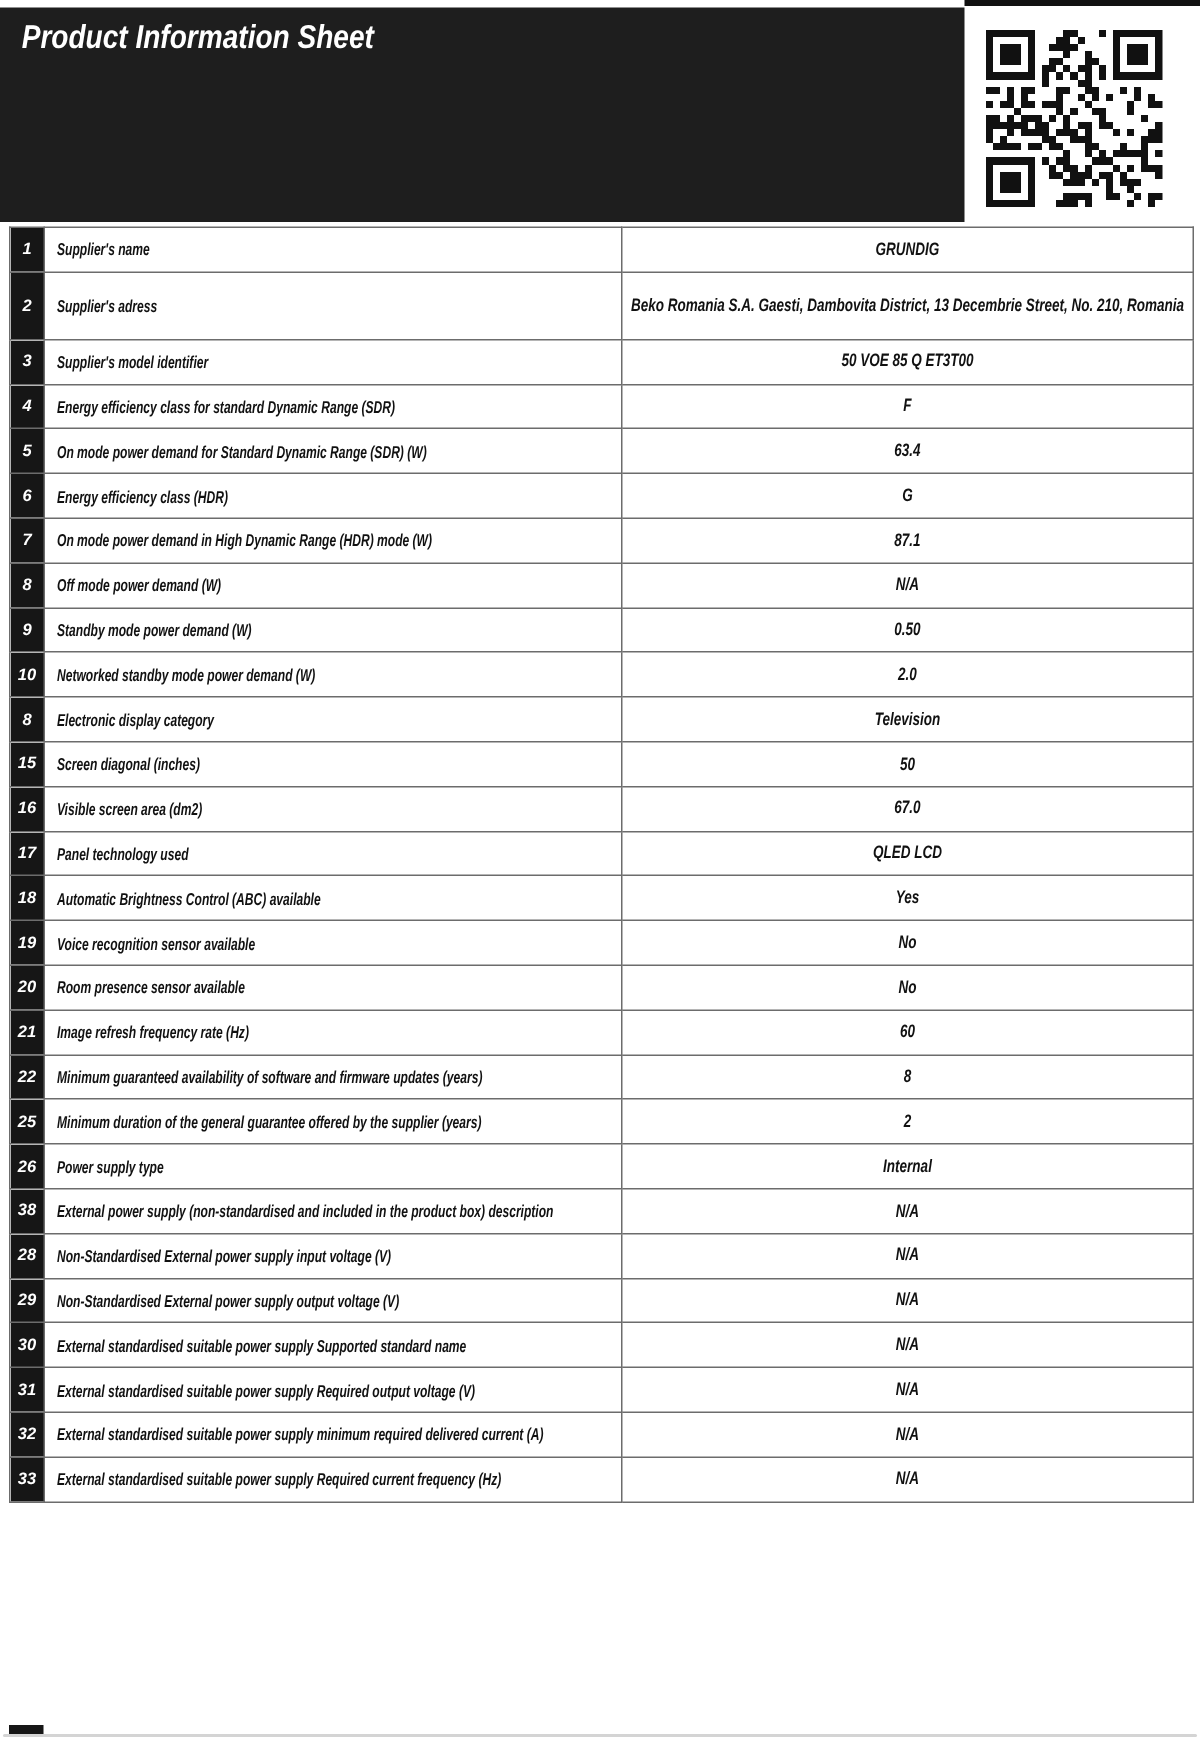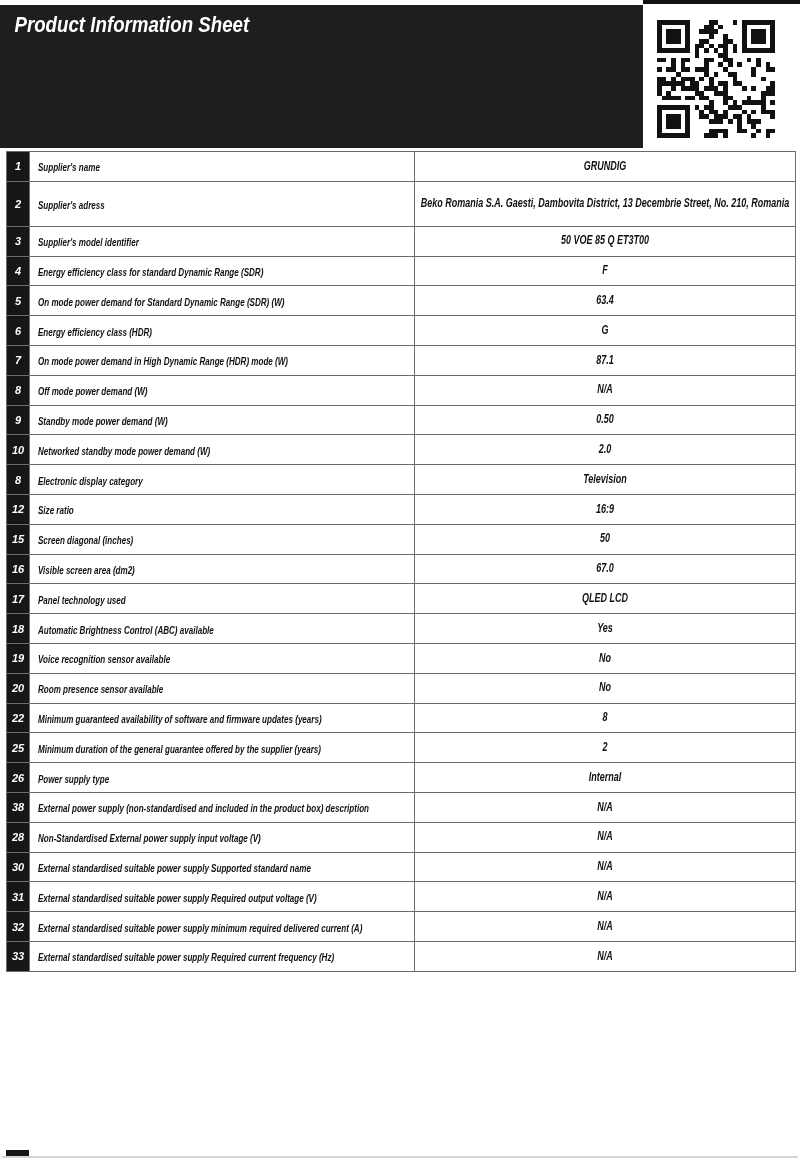--- a/index.html
+++ b/index.html
@@ -449,27 +449,20 @@
           </td>
         </tr>
         <tr>
           <td class="cell-num">8</td>
           <td class="cell-label"><span class="lbl">Electronic display category</span></td>
           <td class="cell-value">
             <span class="val">Television</span>
           </td>
         </tr>
         <tr>
-          <td class="cell-num">12</td>
-          <td class="cell-label"><span class="lbl">Size ratio</span></td>
-          <td class="cell-value">
-            <span class="val">16:9</span>
-          </td>
-        </tr>
-        <tr>
           <td class="cell-num">15</td>
           <td class="cell-label"><span class="lbl">Screen diagonal (inches)</span></td>
           <td class="cell-value">
             <span class="val">50</span>
           </td>
         </tr>
         <tr>
           <td class="cell-num">16</td>
           <td class="cell-label"><span class="lbl">Visible screen area (dm2)</span></td>
           <td class="cell-value">
@@ -498,20 +491,27 @@
           </td>
         </tr>
         <tr>
           <td class="cell-num">20</td>
           <td class="cell-label"><span class="lbl">Room presence sensor available</span></td>
           <td class="cell-value">
             <span class="val">No</span>
           </td>
         </tr>
         <tr>
+          <td class="cell-num">21</td>
+          <td class="cell-label"><span class="lbl">Image refresh frequency rate (Hz)</span></td>
+          <td class="cell-value">
+            <span class="val">60</span>
+          </td>
+        </tr>
+        <tr>
           <td class="cell-num">22</td>
           <td class="cell-label"><span class="lbl">Minimum guaranteed availability of software and firmware updates (years)</span></td>
           <td class="cell-value">
             <span class="val">8</span>
           </td>
         </tr>
         <tr>
           <td class="cell-num">25</td>
           <td class="cell-label"><span class="lbl">Minimum duration of the general guarantee offered by the supplier (years)</span></td>
           <td class="cell-value">
@@ -533,20 +533,27 @@
           </td>
         </tr>
         <tr>
           <td class="cell-num">28</td>
           <td class="cell-label"><span class="lbl">Non-Standardised External power supply input voltage (V)</span></td>
           <td class="cell-value">
             <span class="val">N/A</span>
           </td>
         </tr>
         <tr>
+          <td class="cell-num">29</td>
+          <td class="cell-label"><span class="lbl">Non-Standardised External power supply output voltage (V)</span></td>
+          <td class="cell-value">
+            <span class="val">N/A</span>
+          </td>
+        </tr>
+        <tr>
           <td class="cell-num">30</td>
           <td class="cell-label"><span class="lbl">External standardised suitable power supply Supported standard name</span></td>
           <td class="cell-value">
             <span class="val">N/A</span>
           </td>
         </tr>
         <tr>
           <td class="cell-num">31</td>
           <td class="cell-label"><span class="lbl">External standardised suitable power supply Required output voltage (V)</span></td>
           <td class="cell-value">

